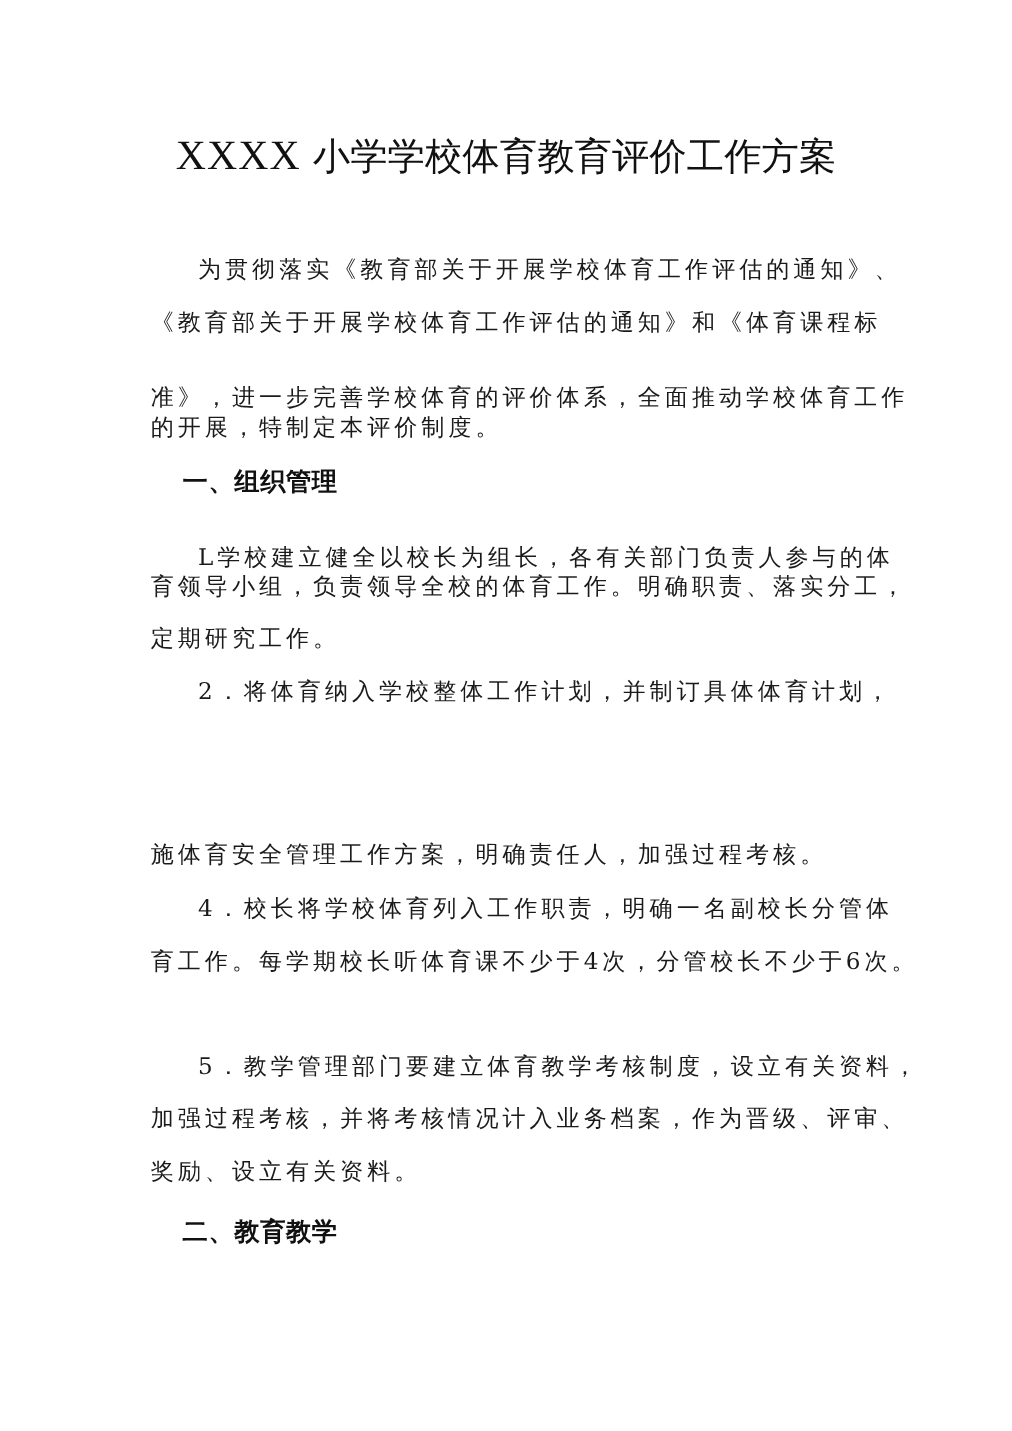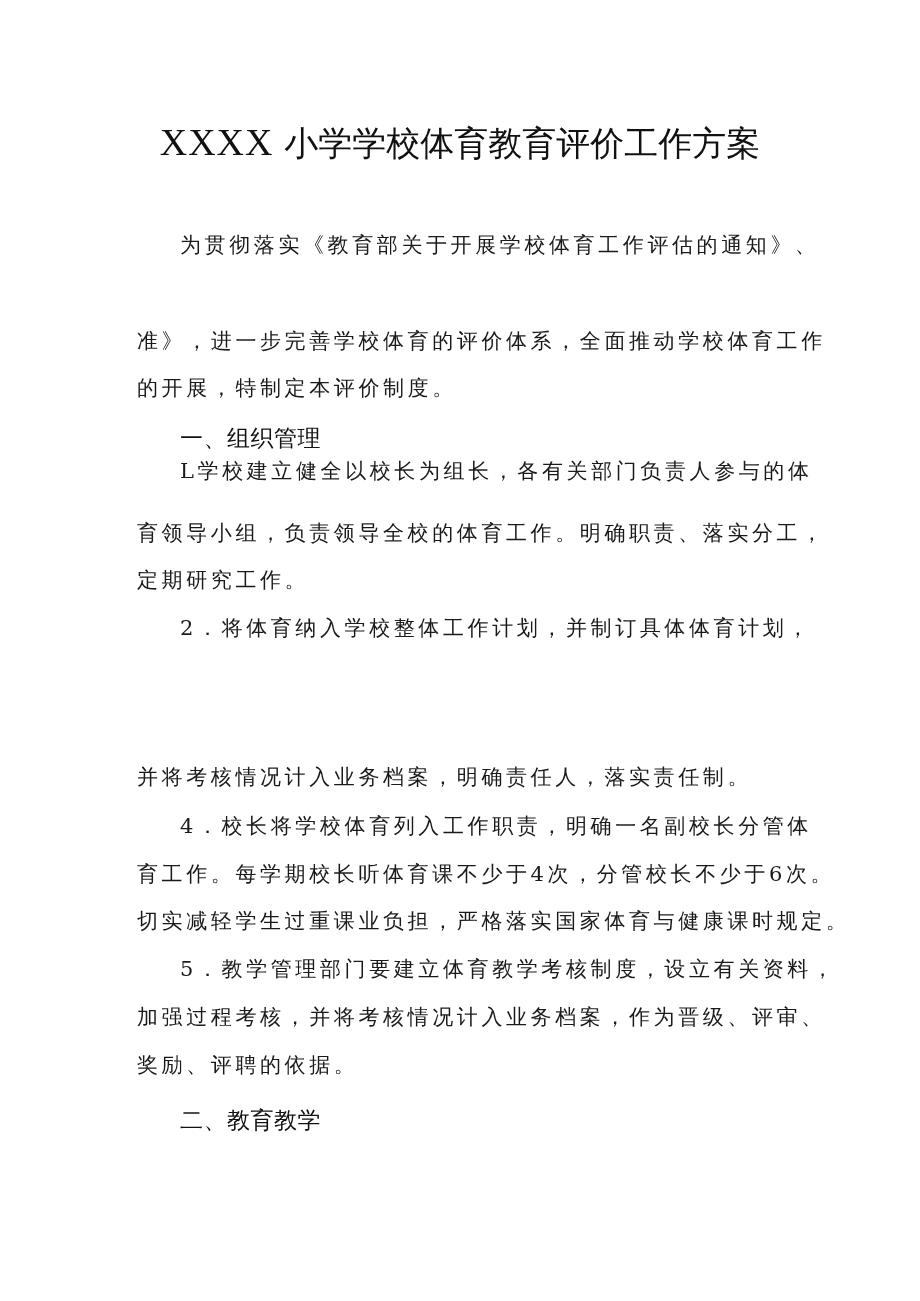--- a/index.html
+++ b/index.html
@@ -44,57 +44,57 @@
       font-size: 21px;
       line-height: 30px;
       white-space: nowrap;
       color: #1a1a1a;
       letter-spacing: 3.6px;
       font-family: "DejaVu Serif", serif;
     }
     .line.indent { left: 180px; }
     .heading {
       position: absolute;
-      left: 180px;
+      left: 166px;
       font-size: 23px;
       line-height: 32px;
-      font-weight: normal;
+      font-weight: bold;
       white-space: nowrap;
       color: #111111;
       letter-spacing: 0.5px;
       font-family: "DejaVu Sans", sans-serif;
     }
   </style>
 </head>
 <body>
 
 <div class="page">
 
   <div class="title">
     <span class="latin">XXXX</span>
     <span>小学学校体育教育评价工作方案</span>
   </div>
 
   <div class="line indent" style="top:230px">为贯彻落实《教育部关于开展学校体育工作评估的通知》、</div>
-  <div class="line" style="top:326px">准》，进一步完善学校体育的评价体系，全面推动学校体育工作</div>
+  <div class="line" style="top:278px">《教育部关于开展学校体育工作评估的通知》和《体育课程标</div>
+  <div class="line" style="top:346px">准》，进一步完善学校体育的评价体系，全面推动学校体育工作</div>
   <div class="line" style="top:373px">的开展，特制定本评价制度。</div>
 
   <div class="heading" style="top:422px">一、组织管理</div>
 
-  <div class="line indent" style="top:456px">L学校建立健全以校长为组长，各有关部门负责人参与的体</div>
+  <div class="line indent" style="top:492px">L学校建立健全以校长为组长，各有关部门负责人参与的体</div>
   <div class="line" style="top:518px">育领导小组，负责领导全校的体育工作。明确职责、落实分工，</div>
   <div class="line" style="top:565px">定期研究工作。</div>
 
   <div class="line indent" style="top:613px">2．将体育纳入学校整体工作计划，并制订具体体育计划，</div>
 
-  <div class="line" style="top:762px">并将考核情况计入业务档案，明确责任人，落实责任制。</div>
+  <div class="line" style="top:762px">施体育安全管理工作方案，明确责任人，加强过程考核。</div>
 
   <div class="line indent" style="top:811px">4．校长将学校体育列入工作职责，明确一名副校长分管体</div>
   <div class="line" style="top:859px">育工作。每学期校长听体育课不少于4次，分管校长不少于6次。</div>
-  <div class="line" style="top:906px">切实减轻学生过重课业负担，严格落实国家体育与健康课时规定。</div>
 
   <div class="line indent" style="top:954px">5．教学管理部门要建立体育教学考核制度，设立有关资料，</div>
   <div class="line" style="top:1002px">加强过程考核，并将考核情况计入业务档案，作为晋级、评审、</div>
-  <div class="line" style="top:1050px">奖励、评聘的依据。</div>
+  <div class="line" style="top:1050px">奖励、设立有关资料。</div>
 
   <div class="heading" style="top:1104px">二、教育教学</div>
 
 </div>
 
 </body></html>

